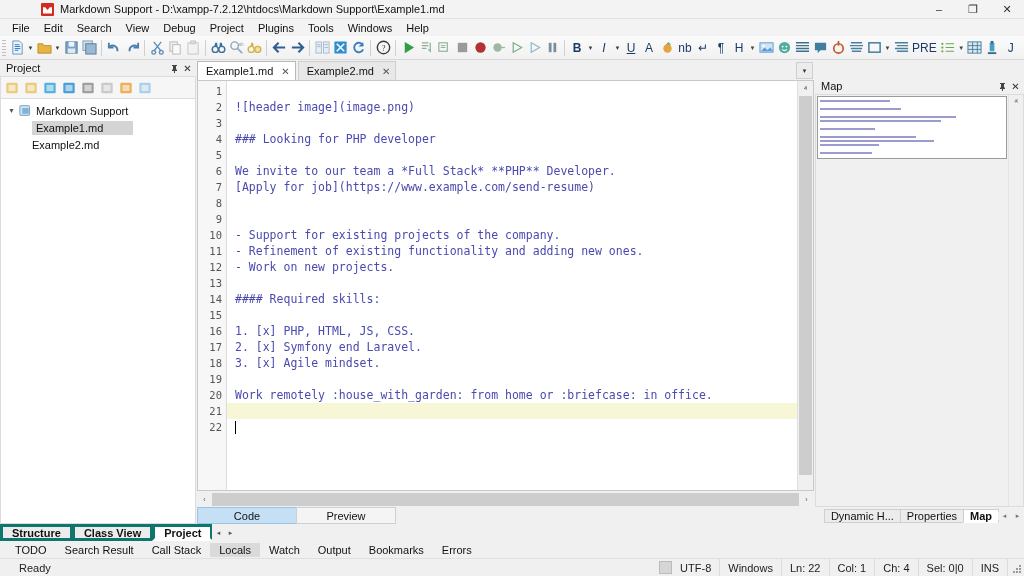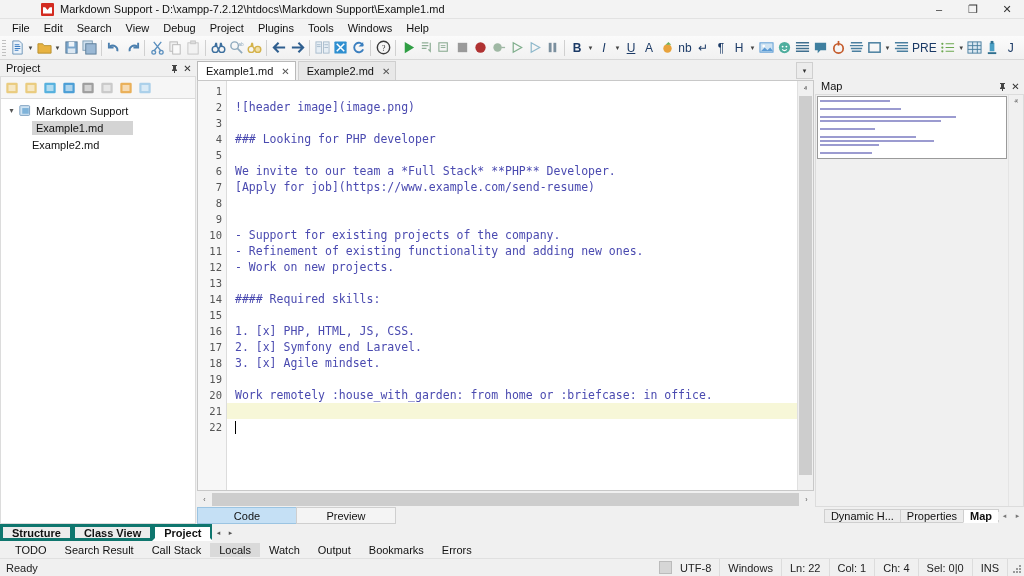--- a/index.html
+++ b/index.html
@@ -437,21 +437,21 @@
     background: #f0f0f0;
     border-top: 1px solid #e0e0e0;
     font-size: 11px; color: #222;
   }
   .st-cell {
     display: flex; align-items: center;
     padding: 0 8px;
     border-right: 1px solid #dcdcdc;
     white-space: nowrap;
   }
-  .st-ready { flex: 0 0 auto; padding-left: 6px; border-right: none; }
+  .st-ready { flex: 0 0 auto; padding-left: 19px; border-right: none; }
   .st-spacer { flex: 1 1 auto; }
   .st-swatch {
     width: 11px; height: 11px;
     background: #d6d6d6; border: 1px solid #bbb;
     display: inline-block;
   }
   .st-resize {
     width: 14px;
     display: flex; align-items: flex-end; justify-content: flex-end;
     padding: 0 2px 2px 0;

